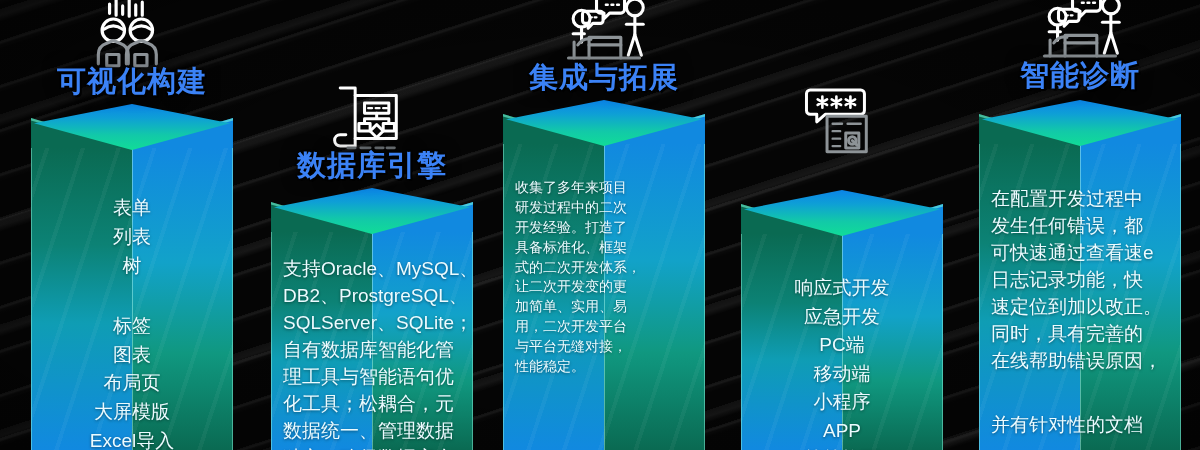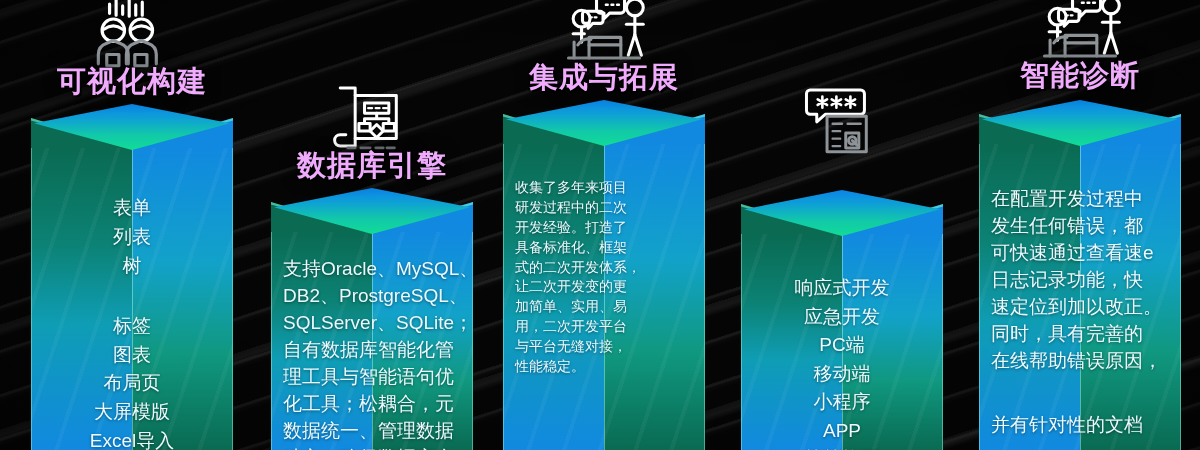--- a/index.html
+++ b/index.html
@@ -85,21 +85,21 @@
     justify-content: center;
   }
   .pillar-icon svg { display: block; overflow: visible; }
 
   
   .pillar-title {
     position: absolute;
     left: 50%;
     transform: translateX(-50%);
     white-space: nowrap;
-    color: #f0abfc;
+    color: #3b82f6;
     font-weight: 700;
     font-size: 28px;
     letter-spacing: 1px;
     text-shadow:
       0 0 2px rgba(0,0,0,0.9),
       2px 2px 0 rgba(0,0,0,0.85),
       -1px 1px 0 rgba(0,0,0,0.6),
       0 0 16px rgba(0,0,0,0.9);
     z-index: 6;
   }

